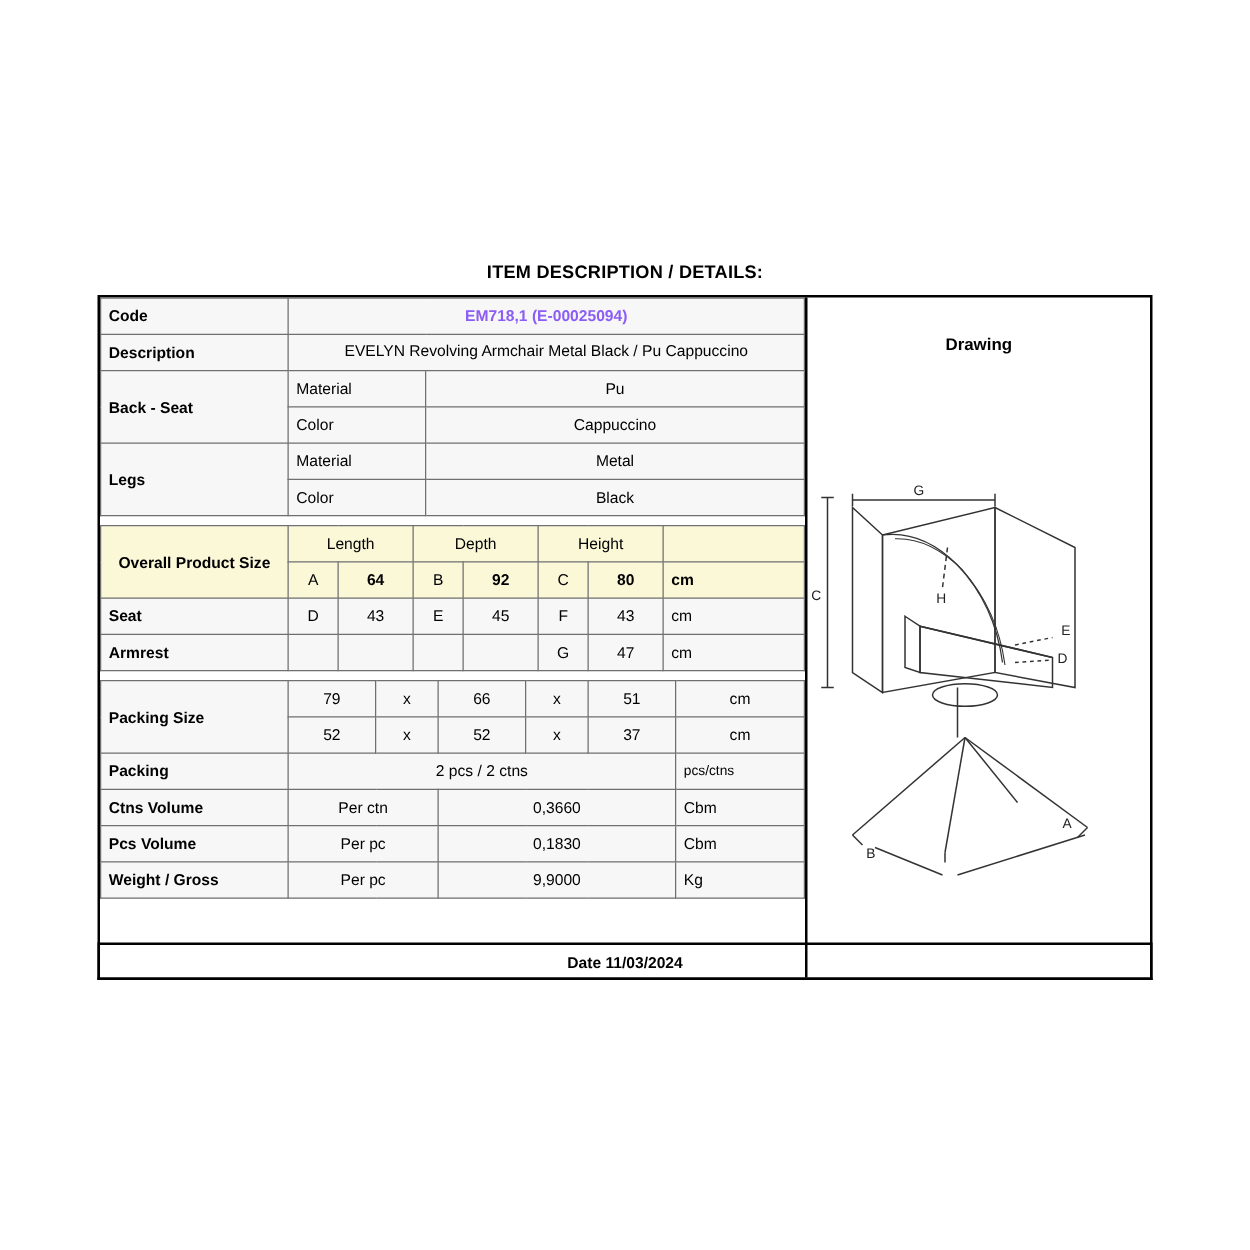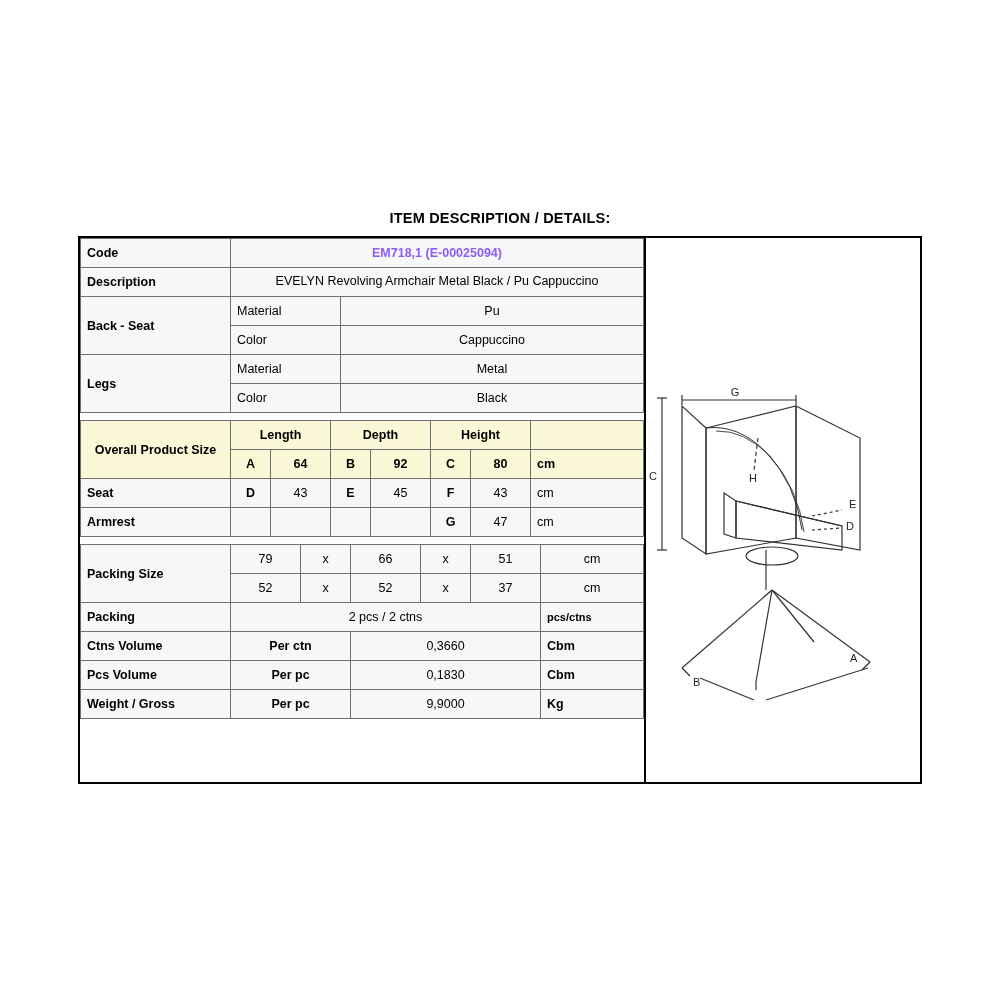--- a/index.html
+++ b/index.html
@@ -81,21 +81,21 @@
     text-align: center;
     font-size: 13px;
   }
   .desc-val {
     text-align: center;
     font-size: 12.5px;
     line-height: 1.25;
     padding: 3px 6px;
   }
   .yellow { background: #fbf8d8 !important; font-weight: bold; }
-  .bold { font-weight: bold; margin-left: 37px; }
+  .bold { font-weight: normal; margin-left: 37px; }
   .drawing-title {
     position: absolute;
     top: 30px;
     left: 0;
     width: 100%;
     text-align: center;
     font-weight: bold;
     font-size: 13.5px;
   }
   svg.draw { position: absolute; left: 0; top: 0; }
@@ -253,20 +253,21 @@
           <td class="ctr bold" colspan="2">Per pc</td>
           <td class="ctr" colspan="3">9,9000</td>
           <td class="bold" colspan="2">Kg</td>
         </tr>
       </tbody>
         </table>
 
     </div>
 
     <div class="right-col">
+      <div class="drawing-title">Drawing</div>
 
       <svg class="draw" width="274" height="500" viewBox="0 0 274 500">
         <g fill="none" stroke="#333" stroke-width="1.2">
 
           <line x1="36" y1="162" x2="150" y2="162"></line>
           <line x1="36" y1="157" x2="36" y2="167"></line>
           <line x1="150" y1="157" x2="150" y2="167"></line>
 
           <path d="M36 168 L36 300 L60 316 L60 190 Z"></path>
           <path d="M60 190 L150 168 L150 300 L60 316 Z" stroke-width="1.1"></path>
@@ -310,14 +311,19 @@
           <text x="203" y="270">E</text>
           <text x="200" y="292">D</text>
           <text x="204" y="424">A</text>
           <text x="47" y="448">B</text>
         </g>
       </svg>
     </div>
 
   </div>
 
+  <div class="frame" style="top:754px;height:30px;border-top:none;display:block">
+    <div style="border-top:2px solid #000;height:100%;display:flex;align-items:center;justify-content:center;">
+      <span style="font-size:12.5px;font-weight:bold">Date 11/03/2024</span>
+    </div>
+  </div>
 
 </div>
 
 </body></html>

